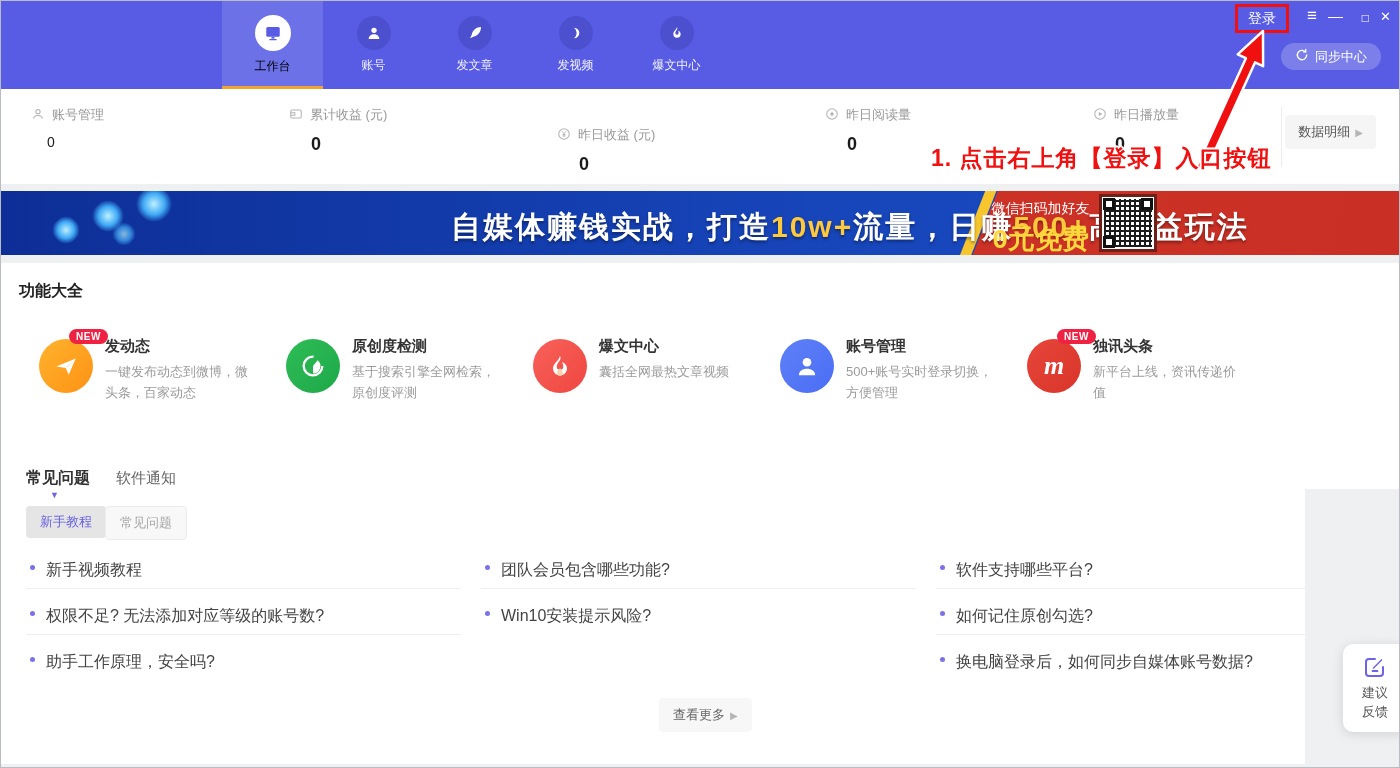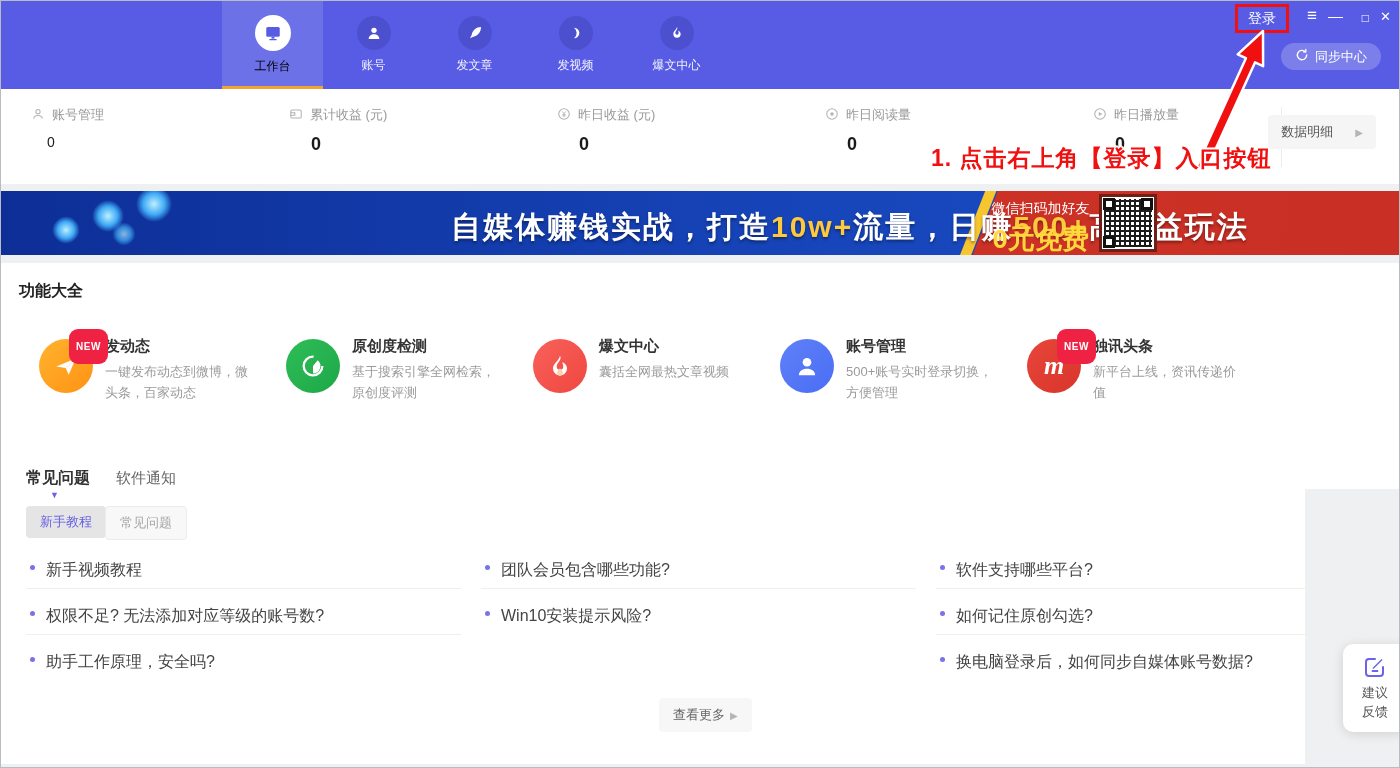--- a/index.html
+++ b/index.html
@@ -28,24 +28,24 @@
 
   .sync-btn { position:absolute; top:42px; right:20px; height:27px; padding:0 14px; border-radius:14px;
     background:rgba(255,255,255,0.22); color:#fff; font-size:13px; display:flex; align-items:center; gap:6px; cursor:pointer; }
 
   
   .stats { position:absolute; top:88px; left:0; width:1400px; height:95px; background:#fff; }
   .stat { position:absolute; top:17px; width:220px; }
   .stat .lbl { display:flex; align-items:center; gap:7px; font-size:13px; color:#999; }
   .stat .val { margin-top:10px; padding-left:22px; font-size:18px; font-weight:bold; color:#1a1a1a; }
   .stat.small .val { font-size:14px; font-weight:normal; padding-left:16px; }
-  .s1{left:30px;} .s2{left:288px;} .s3{left:556px;} .s4{left:824px;} .s5{left:1092px;}
+  .s1{left:30px;} .s2{left:288px;} .s3{left:556px;margin-top:20px;} .s4{left:824px;} .s5{left:1092px;}
   .stats-div { position:absolute; left:1280px; top:18px; width:1px; height:60px; background:#ececec; }
   .detail-btn { position:absolute; right:25px; top:26px; background:#f5f5f5; border-radius:4px; padding:8px 13px;
-    font-size:13px; color:#555; cursor:pointer; display:flex; align-items:center; gap:22px; }
+    font-size:13px; color:#555; cursor:pointer; display:flex; align-items:center; gap:5px; }
   .arr { color:#b5b5b5; font-size:10px; }
 
   
   .anno-text { position:absolute; left:930px; top:142px; z-index:70; font-size:23px; font-weight:bold; color:#f01010; letter-spacing:1px;
     text-shadow:-2px 0 #fff,2px 0 #fff,0 -2px #fff,0 2px #fff,-1px -1px #fff,1px -1px #fff,-1px 1px #fff,1px 1px #fff; }
   .anno-svg { position:absolute; left:0; top:0; z-index:65; pointer-events:none; }
 
   
   .banner { position:absolute; top:190px; left:0; width:1400px; height:64px; background:linear-gradient(90deg,#0d2e96 0%,#1746bb 60%,#1b4cc2 100%); overflow:hidden; cursor:pointer; }
   .banner-red { position:absolute; inset:0; background:linear-gradient(100deg,#d6372c 0%,#c92f24 100%);
@@ -68,21 +68,21 @@
   .features { position:absolute; top:262px; left:0; width:1400px; height:226px; background:#fff; }
   .sec-title { position:absolute; left:18px; top:18px; font-size:16px; font-weight:bold; color:#222; }
   .feature { position:absolute; top:74px; width:236px; height:80px; cursor:pointer; }
   .f-icon { position:absolute; left:0; top:2px; width:54px; height:54px; border-radius:50%; display:flex; align-items:center; justify-content:center; }
   .f1i{ background:linear-gradient(135deg,#ffb32e,#ff9214); }
   .f2i{ background:linear-gradient(135deg,#2ebd57,#1ea848); }
   .f3i{ background:linear-gradient(135deg,#f8615a,#ef4740); }
   .f4i{ background:linear-gradient(135deg,#5f80f8,#4a6ef5); }
   .f5i{ background:linear-gradient(135deg,#e8463a,#d9352a); }
   .badge { position:absolute; left:30px; top:-8px; background:#ef2244; color:#fff; font-size:10px; font-weight:bold;
-    padding:12px 7px; border-radius:9px; letter-spacing:0.5px; z-index:2; }
+    padding:2px 7px; border-radius:9px; letter-spacing:0.5px; z-index:2; }
   .f-name { position:absolute; left:66px; top:0; font-size:15px; font-weight:bold; color:#333; }
   .f-desc { position:absolute; left:66px; top:24px; width:150px; font-size:13px; color:#9b9b9b; line-height:21px; }
   .m-letter { color:#fff; font-size:26px; font-weight:bold; font-style:italic; font-family:"Liberation Serif",serif; }
 
   
   .faq { position:absolute; top:447px; left:0; width:1304px; height:316px; background:#fff; }
   .faq-tab1 { position:absolute; left:25px; top:20px; font-size:16px; font-weight:bold; color:#333; cursor:pointer; }
   .faq-tab1 .tri { position:absolute; left:24px; top:22px; font-size:9px; color:#6c63e8; font-weight:normal; }
   .faq-tab2 { position:absolute; left:115px; top:21px; font-size:15px; color:#666; cursor:pointer; }
   .pill { position:absolute; top:58px; border-radius:4px; font-size:13px; padding:7px 14px; cursor:pointer; }

